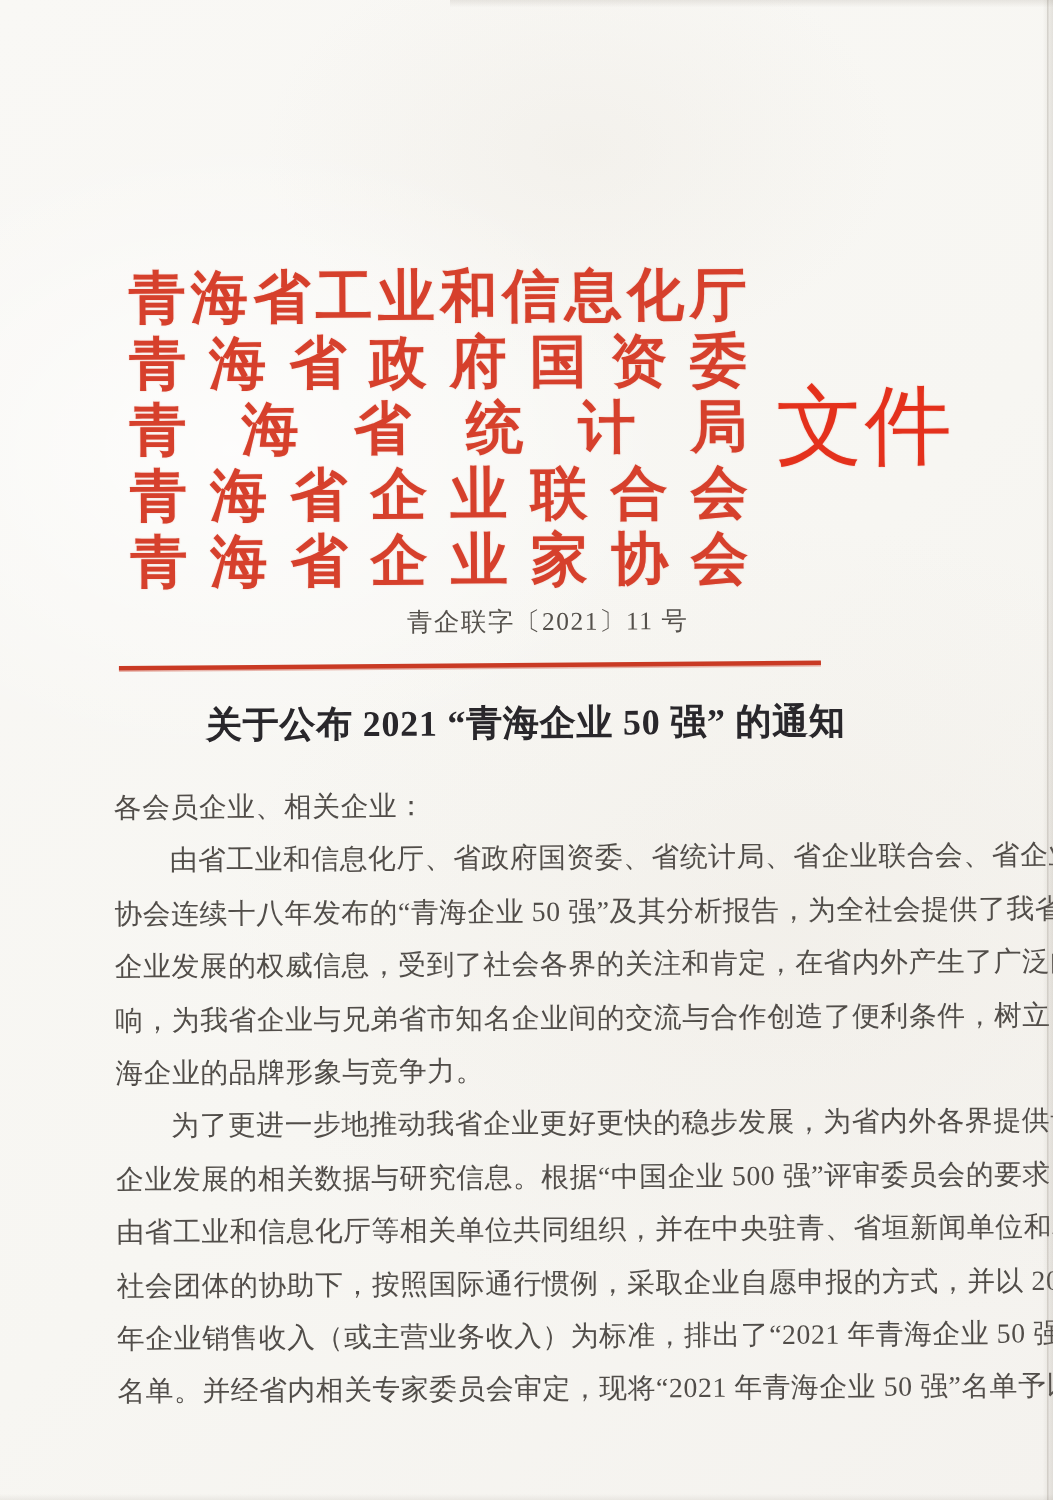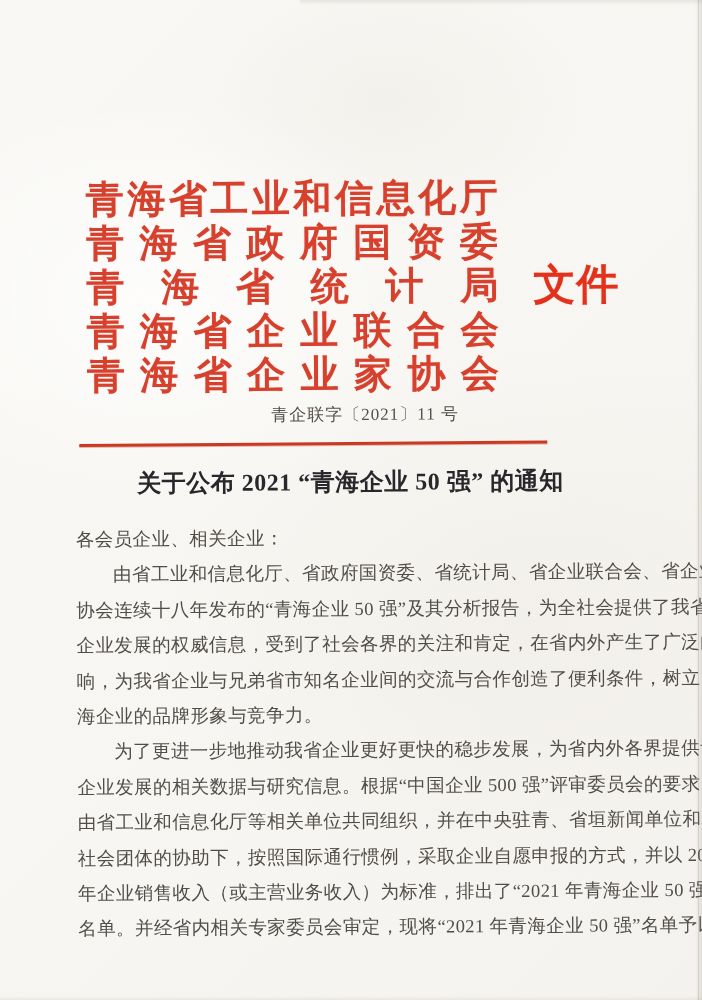--- a/index.html
+++ b/index.html
@@ -33,21 +33,21 @@
     display:flex;justify-content:space-between;
     height:44px;align-items:center;
     font-size:38px;font-weight:600;line-height:1;
     color:var(--header-red,#d6402c);
     text-shadow:0 0 1px rgba(214,64,44,0.35);
     white-space:nowrap;
   }
   .org-line span{display:block;}
   .doc-label{
     margin-left:10px;flex:1;text-align:center;
-    font-size:42px;font-weight:bold;line-height:1;
+    font-size:58px;font-weight:normal;line-height:1;
     color:var(--label-red,#e4311c);
     letter-spacing:1px;
     text-shadow:0 0 1px rgba(228,49,28,0.4);
     white-space:nowrap;
   }
 
   .doc-number{
     position:absolute;left:0;top:403px;width:702px;
     text-align:center;transform:translateX(15px);
     font-size:17px;color:#54504b;letter-spacing:1px;white-space:nowrap;

